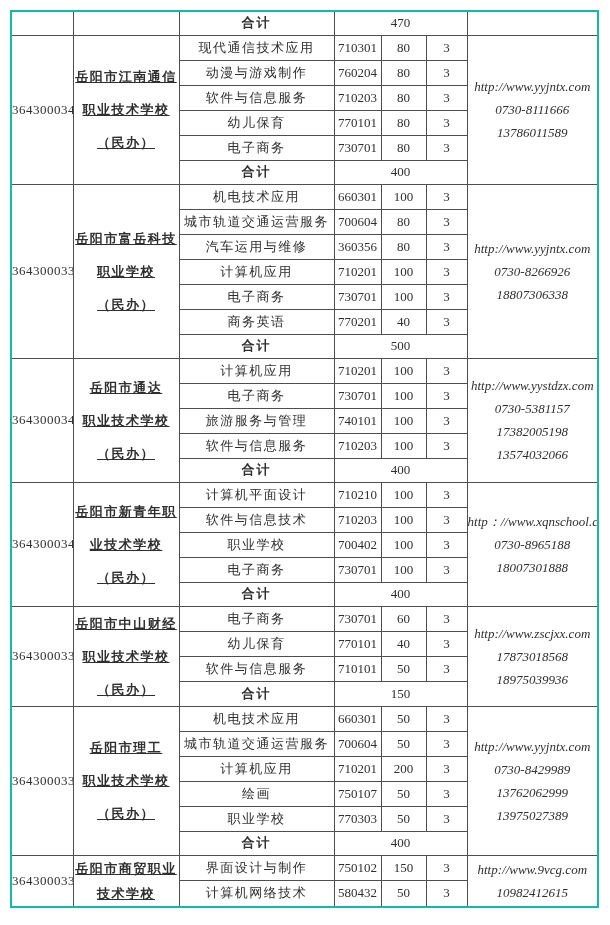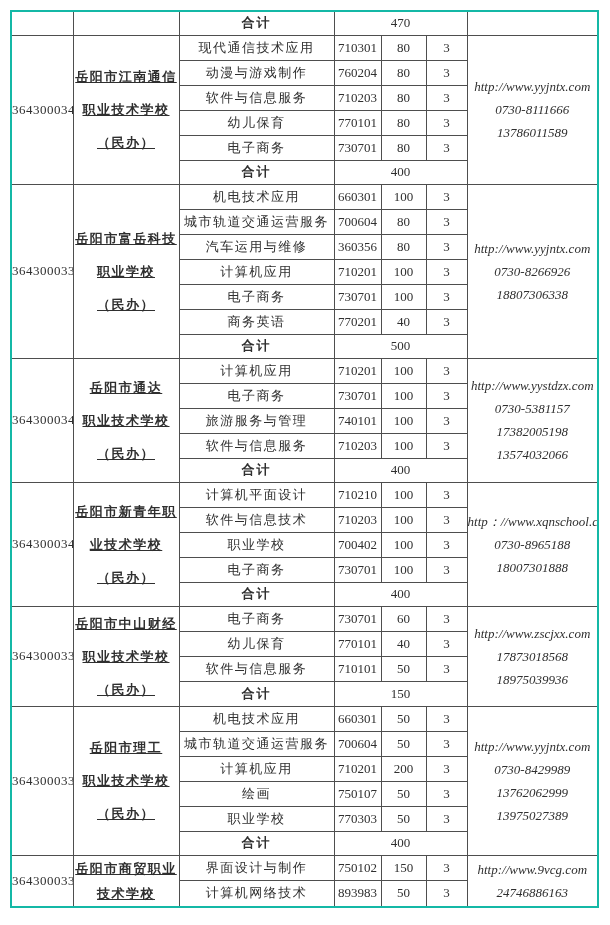--- a/index.html
+++ b/index.html
@@ -364,24 +364,24 @@
           <td class="c-name compact" rowspan="2">
             <div class="nline">岳阳市商贸职业</div>
             <div class="nline">技术学校</div>
           </td>
           <td class="c-major">界面设计与制作</td>
           <td class="c-mcode">750102</td>
           <td class="c-plan">150</td>
           <td class="c-years">3</td>
           <td class="c-contact" rowspan="2">
             <div class="cline">http://www.9vcg.com</div>
-            <div class="cline">24746886163</div>
+            <div class="cline">10982412615</div>
           </td>
         </tr>
         <tr class="row-major">
           <td class="c-major">计算机网络技术</td>
-          <td class="c-mcode">893983</td>
+          <td class="c-mcode">580432</td>
           <td class="c-plan">50</td>
           <td class="c-years">3</td>
         </tr>
       </tbody>
   </table>
 </div>
 
 </body></html>

